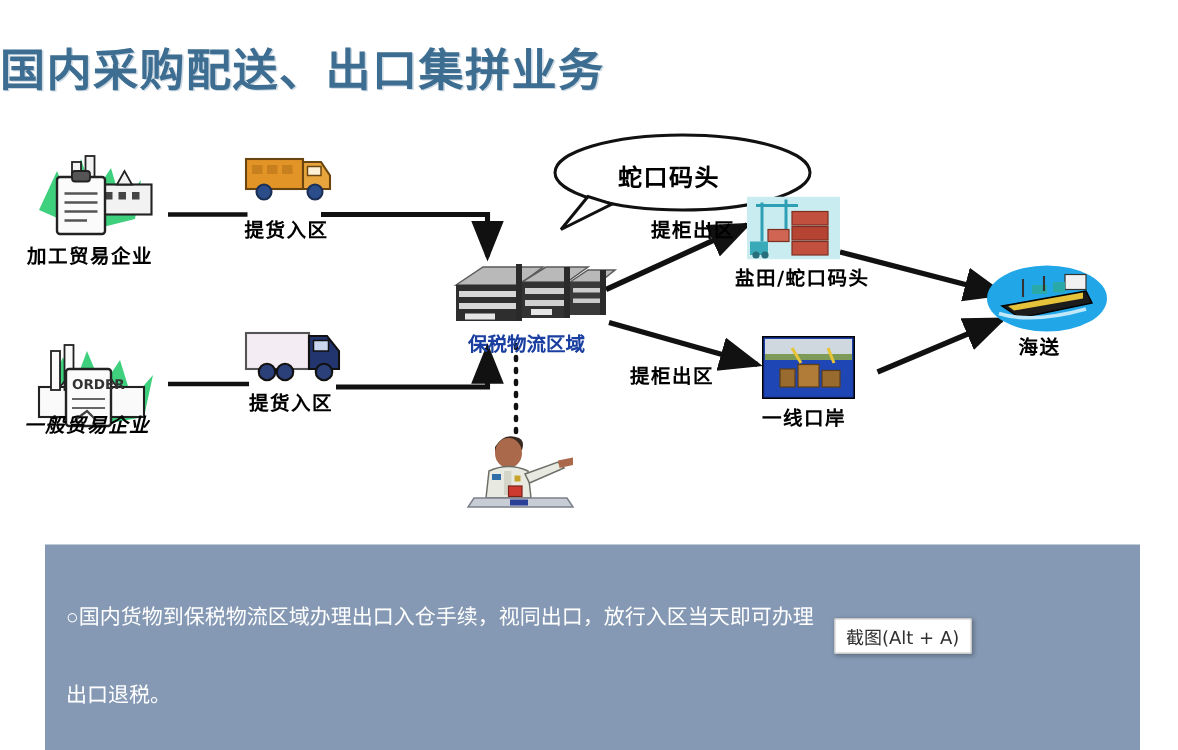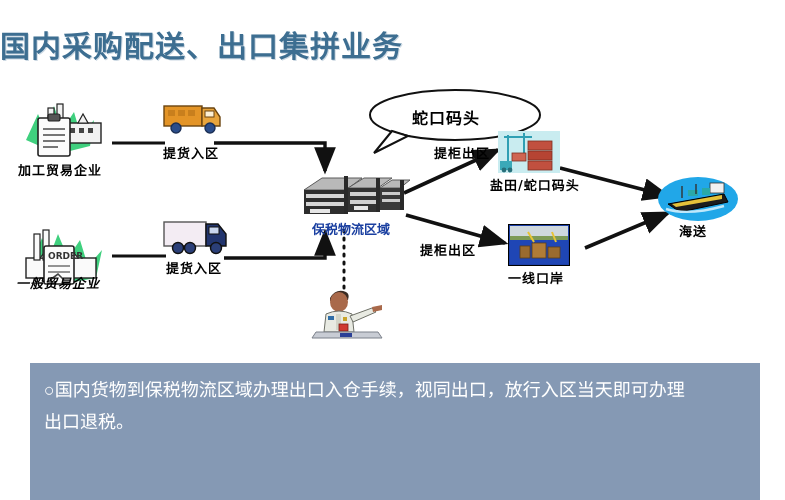--- a/index.html
+++ b/index.html
@@ -66,24 +66,25 @@
     left: 30px;
     top: 363px;
     width: 730px;
     height: 137px;
     background: #8599b4;
     box-sizing: border-box;
     padding: 12px 14px 0 14px;
   }
   .note-line {
     color: #ffffff;
-    font-size: 18px;
+    font-size: 14px;
     line-height: 32px;
-    font-family: Liberation Mono, monospace;
+    font-family: Liberation Sans, sans-serif;
     white-space: nowrap;
+    margin-top: 20px;
   }
   .note-gap { height: 10px; }
 
   
   .snip-tooltip {
     position: absolute;
     left: 556px;
     top: 412px;
     background: #ffffff;
     border: 1px solid #c8c8c8;
@@ -317,14 +318,15 @@
       <rect x="30" y="47" width="12" height="4" fill="#2a3f96"></rect>
     </svg>
   </div>
 
   <div class="note-panel">
     <div class="note-line">○国内货物到保税物流区域办理出口入仓手续，视同出口，放行入区当天即可办理</div>
     <div class="note-line">出口退税。</div>
     <div class="note-gap"></div>
   </div>
 
+  <div class="snip-tooltip">截图(Alt + A)</div>
 
 </div>
 
 </body></html>

